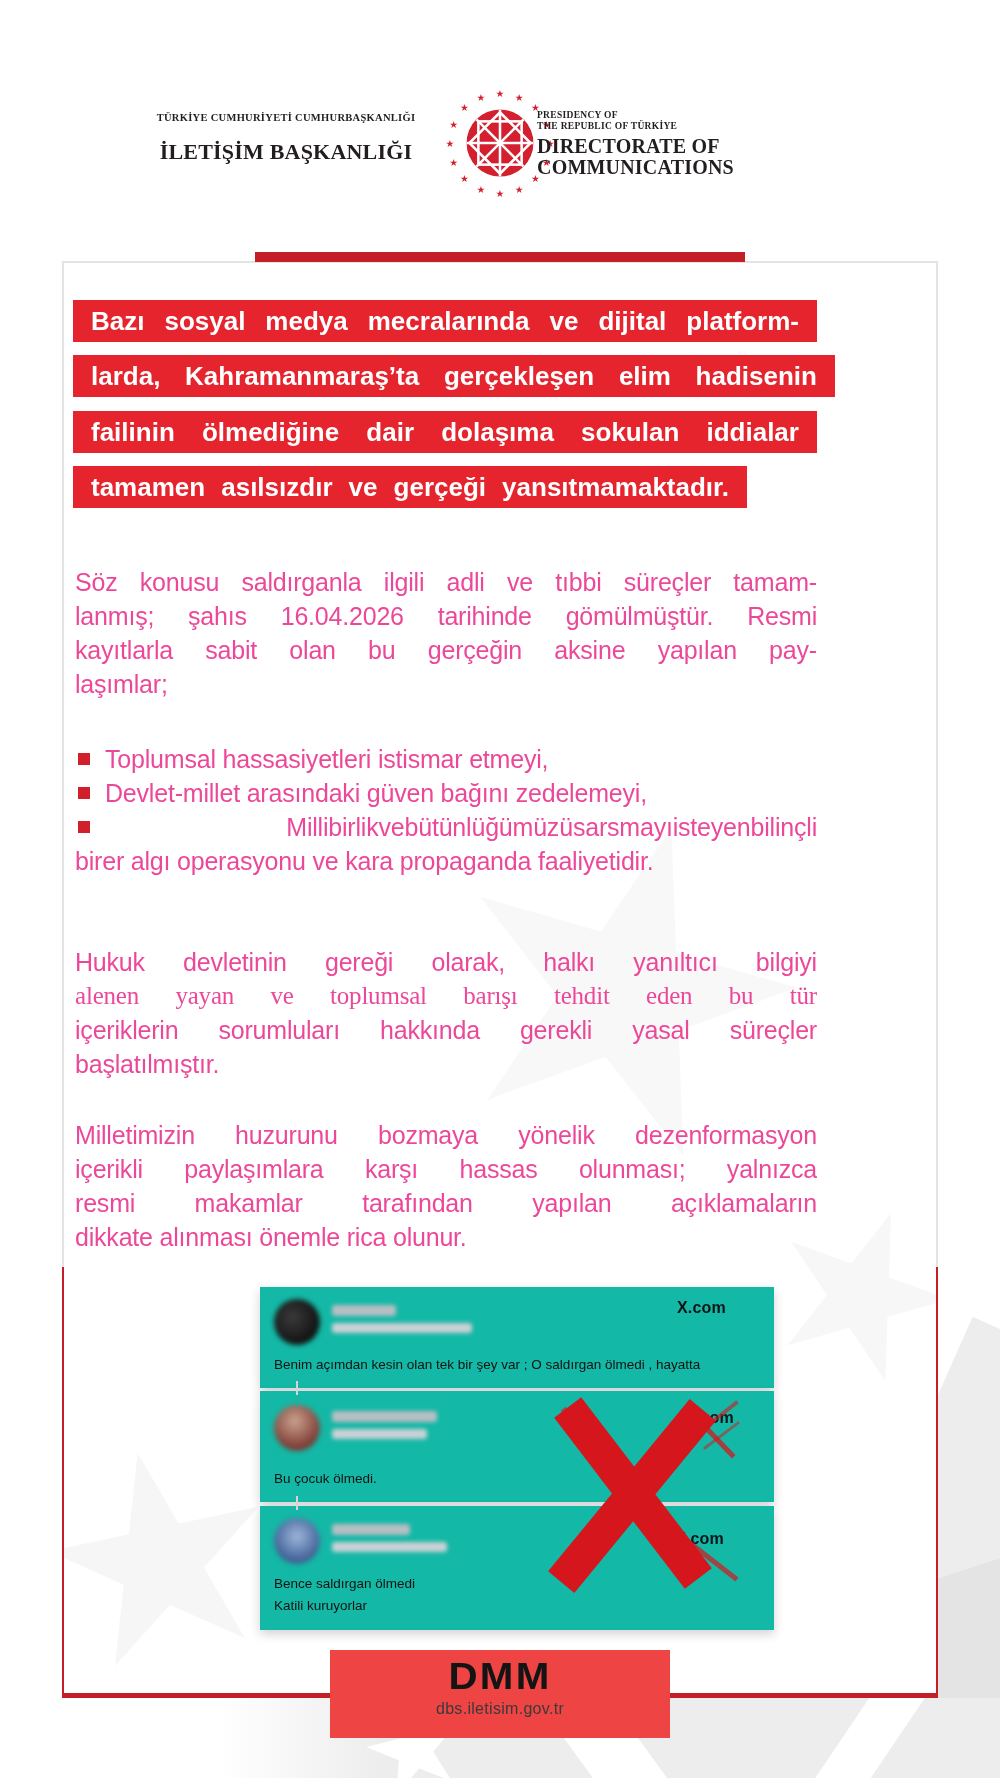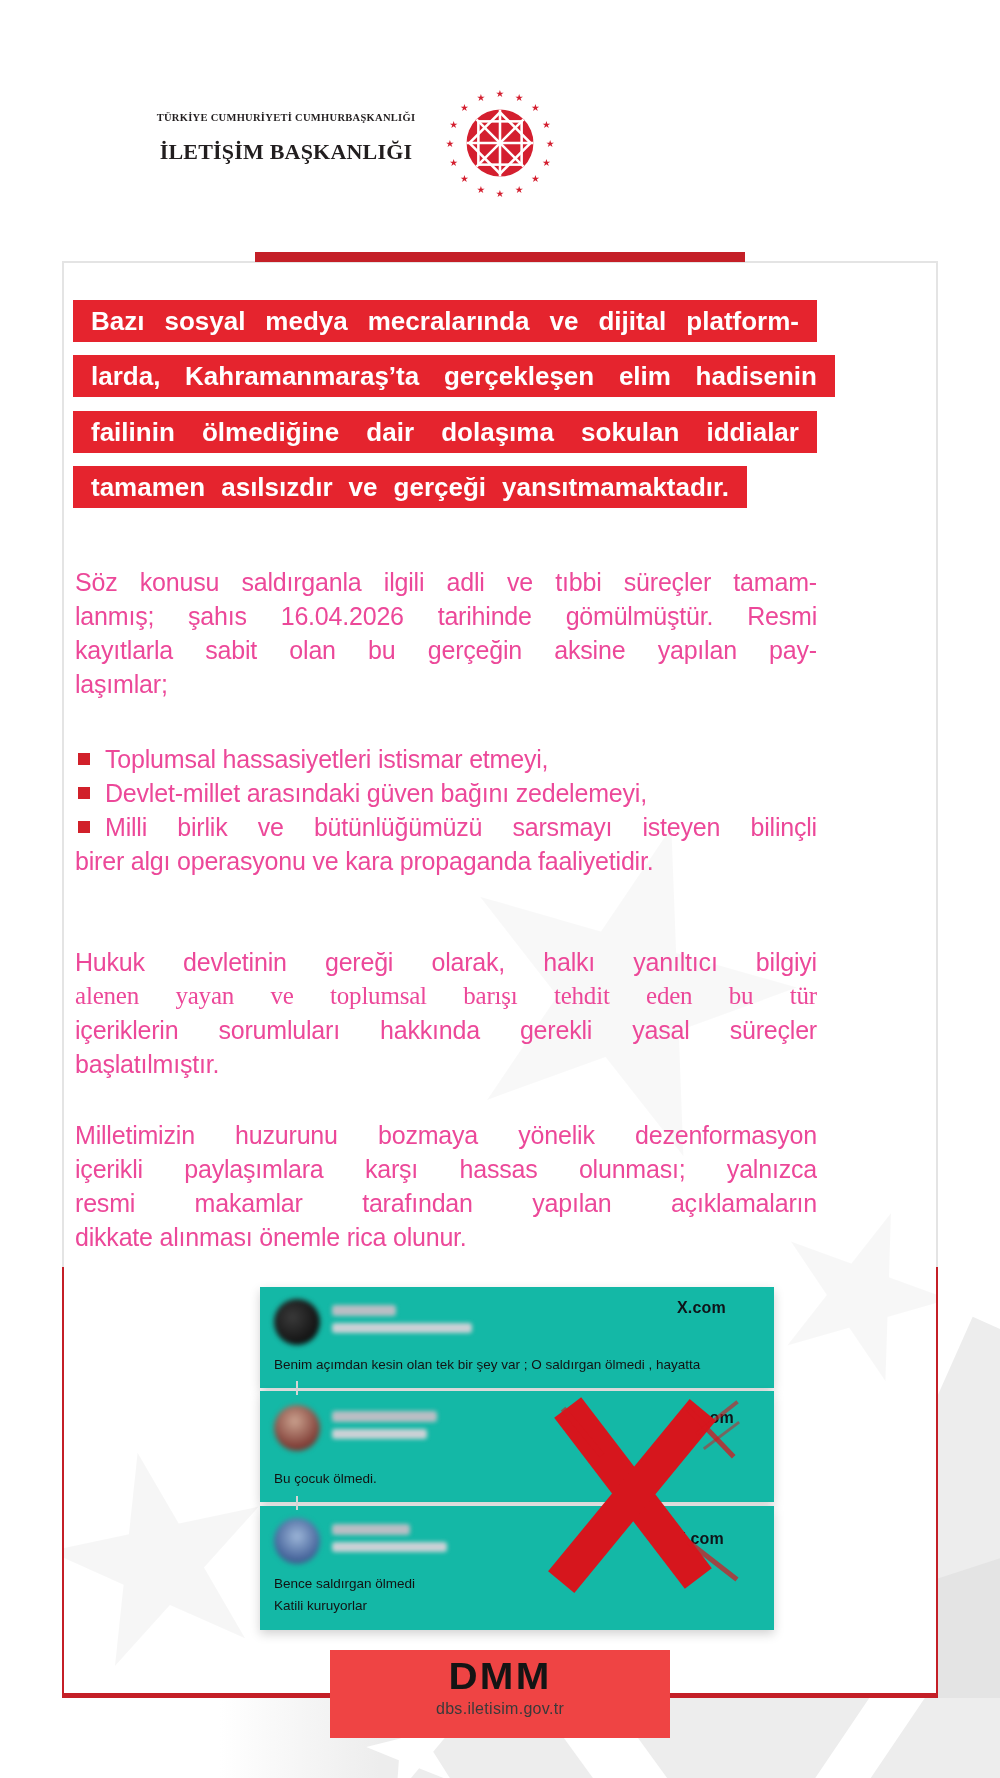--- a/index.html
+++ b/index.html
@@ -103,20 +103,26 @@
         <text x="40.5" y="111.1">★</text>
       <text x="23.9" y="100.1">★</text>
         <text x="12.9" y="83.5">★</text>
       <text x="9" y="64">★</text>
         <text x="12.9" y="44.5">★</text>
       <text x="23.9" y="27.9">★</text>
         <text x="40.5" y="16.9">★</text>
     </g>
   </svg>
 
+  <div class="hdr-right">
+    <div class="small">PRESIDENCY OF</div>
+    <div class="small">THE REPUBLIC OF TÜRKİYE</div>
+    <div class="big">DIRECTORATE OF</div>
+    <div class="big" style="margin-top:0;">COMMUNICATIONS</div>
+  </div>
 
   <div class="red-tab"></div>
 
   <div class="card">
     <div class="card-inner">
 
       <div class="wm-star" style="left:370px;top:470px;font-size:430px;opacity:.022;transform:rotate(16deg);">★</div>
       <div class="wm-star" style="left:-30px;top:1130px;font-size:280px;opacity:.03;transform:rotate(-12deg);">★</div>
       <div class="wm-star" style="left:700px;top:900px;font-size:220px;opacity:.026;transform:rotate(20deg);">★</div>
 
@@ -181,21 +187,21 @@
           <span>yapılan</span>
           <span>pay-</span>
         </div>
       <div class="bline" style="top:404px;">laşımlar;</div>
 
       <div class="bullet-sq" style="left:14px;top:490px;"></div>
       <div class="bline" style="left:41px;top:479px;width:712px;">Toplumsal hassasiyetleri istismar etmeyi,</div>
       <div class="bullet-sq" style="left:14px;top:524px;"></div>
       <div class="bline" style="left:41px;top:513px;width:712px;">Devlet-millet arasındaki güven bağını zedelemeyi,</div>
       <div class="bullet-sq" style="left:14px;top:558px;"></div>
-      <div class="bline stretch" style="left: 41px; top: 547px; width: 712px; display: flex; justify-content: space-between; gap: 16px;">
+      <div class="bline stretch" style="left: 41px; top: 547px; width: 712px; display: flex; justify-content: flex-end;">
           <span>Milli</span>
           <span>birlik</span>
           <span>ve</span>
           <span>bütünlüğümüzü</span>
           <span>sarsmayı</span>
           <span>isteyen</span>
           <span>bilinçli</span>
         </div>
       <div class="bline" style="top:581px;">birer algı operasyonu ve kara propaganda faaliyetidir.</div>
 

